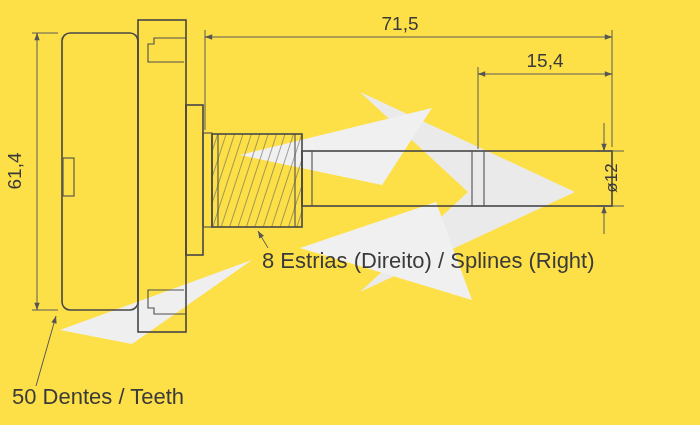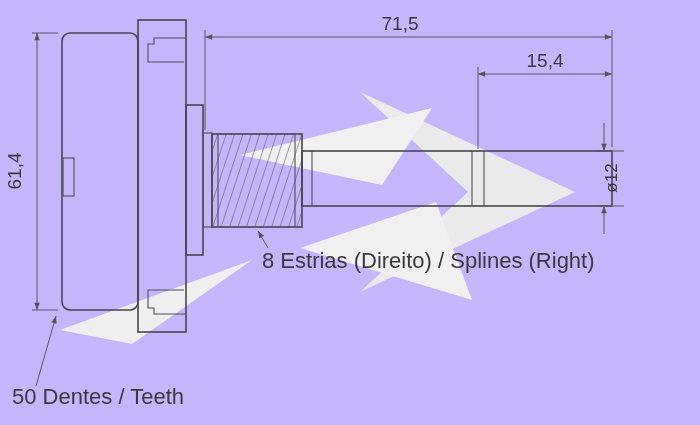--- a/index.html
+++ b/index.html
@@ -1,19 +1,19 @@
 <!DOCTYPE html>
 <html><head>
 <meta charset="utf-8">
 <style>
   html,body{margin:0;padding:0;background:#ffffff;}
   .canvas{
     position:relative;
     width:700px;height:425px;
-    background:#c4b5fd;
+    background:#fde047;
     overflow:hidden;
     font-family:"Liberation Sans", sans-serif;
   }
   svg text{
     font-family:"Liberation Sans", sans-serif;
     fill:#3a3a3a;
   }
   .dim-label{font-size:19px;}
   .dia-label{font-size:17px;}
   .note-label{font-size:22px;}

